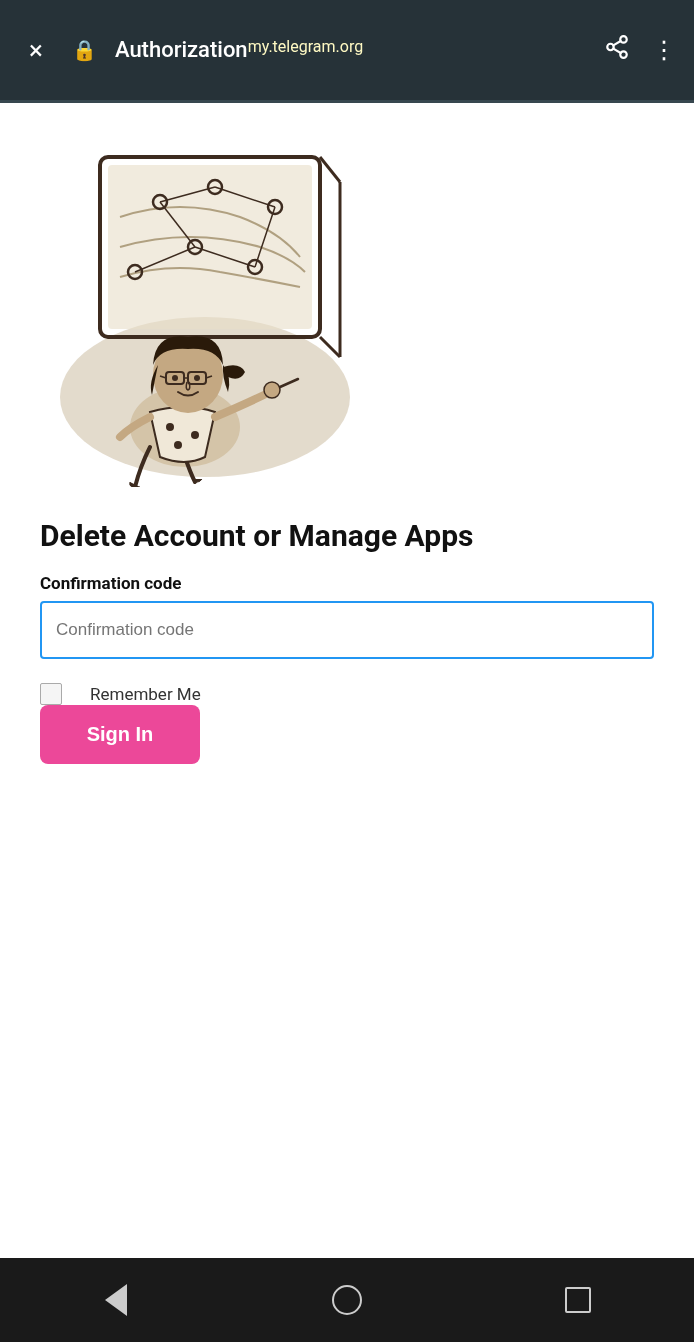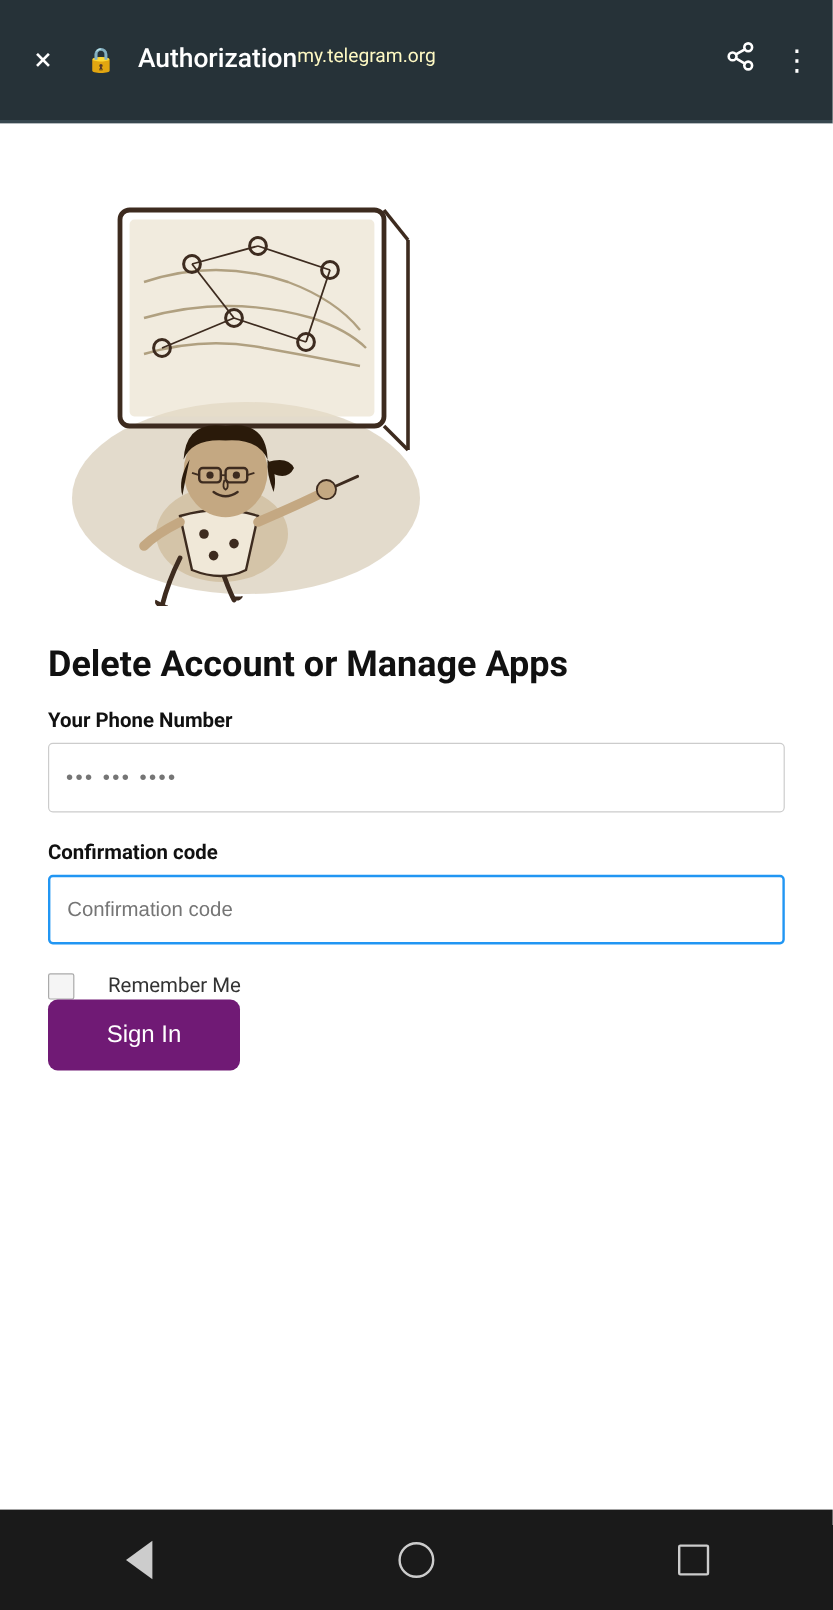--- a/index.html
+++ b/index.html
@@ -66,21 +66,21 @@
     
     .url-divider {
       height: 3px;
       background: #37474f;
       flex-shrink: 0;
     }
 
     
     .main-content {
       flex: 1;
-      padding: 32px 40px 30px 40px;
+      padding: 14px 40px 30px 40px;
       background: #ffffff;
       overflow-y: auto;
     }
 
     
     .illustration-container {
       display: flex;
       justify-content: flex-start;
       margin-bottom: 30px;
     }
@@ -152,27 +152,27 @@
       cursor: pointer;
       flex-shrink: 0;
     }
     .remember-label {
       font-size: 17px;
       color: #333333;
     }
 
     
     .sign-in-btn {
-      background: #701a75;
+      background: #ec4899;
       color: #ffffff;
       border: none;
       border-radius: 8px;
       padding: 18px 40px;
       font-size: 20px;
-      font-weight: 400;
+      font-weight: 700;
       cursor: pointer;
       min-width: 160px;
     }
 
     
     .bottom-nav {
       height: 84px;
       background: #1a1a1a;
       display: flex;
       align-items: center;
@@ -317,24 +317,20 @@
       <path d="M147 265 Q145 272 148 273 Q151 272 149 265" fill="none" stroke="#3d2b1f" stroke-width="1.5"></path>
     </svg>
   </div>
 
   
   <h1 class="page-title">Delete Account or Manage Apps</h1>
 
   
 
   
-  <div class="form-group">
-    <label class="form-label">Your Phone Number</label>
-    <input class="form-input" type="text" value="" style="color: rgb(170, 170, 170); letter-spacing: 2px;" placeholder="••• ••• ••••">
-  </div>
 
   
   <div class="form-group">
     <label class="form-label">Confirmation code</label>
     <input class="form-input active-border" type="text" value="" placeholder="Confirmation code" style="">
   </div>
 
   
   <div class="remember-me-row">
     <div class="remember-checkbox"></div>

